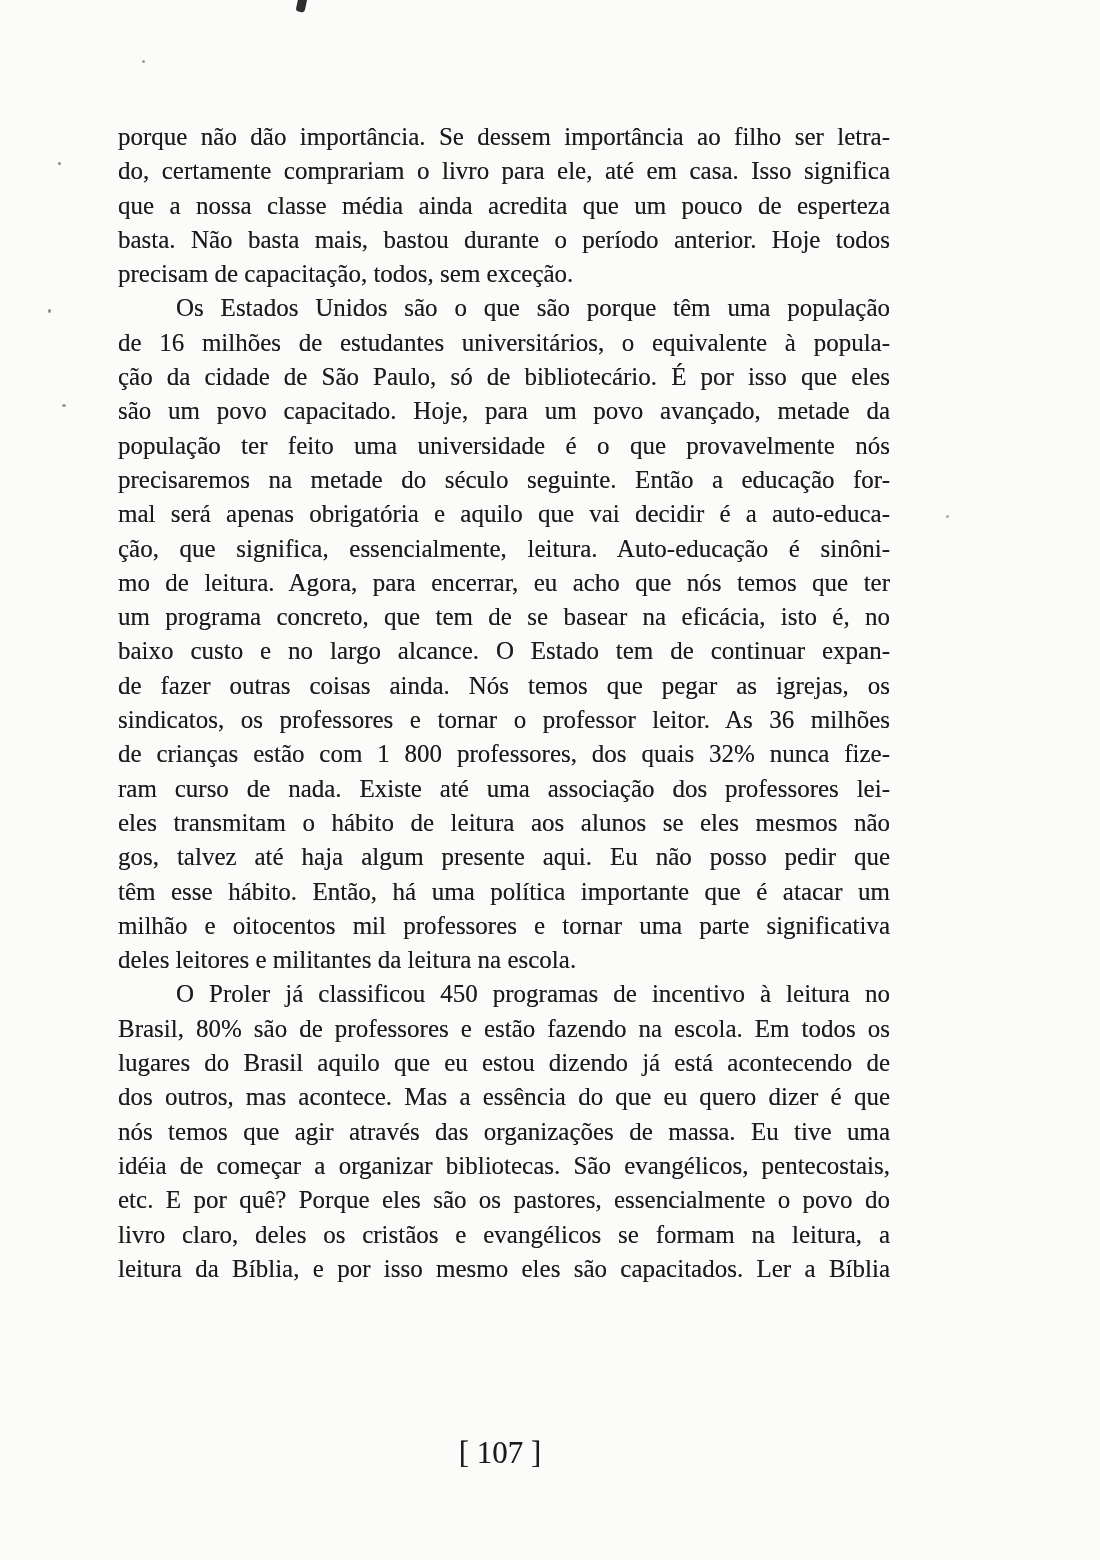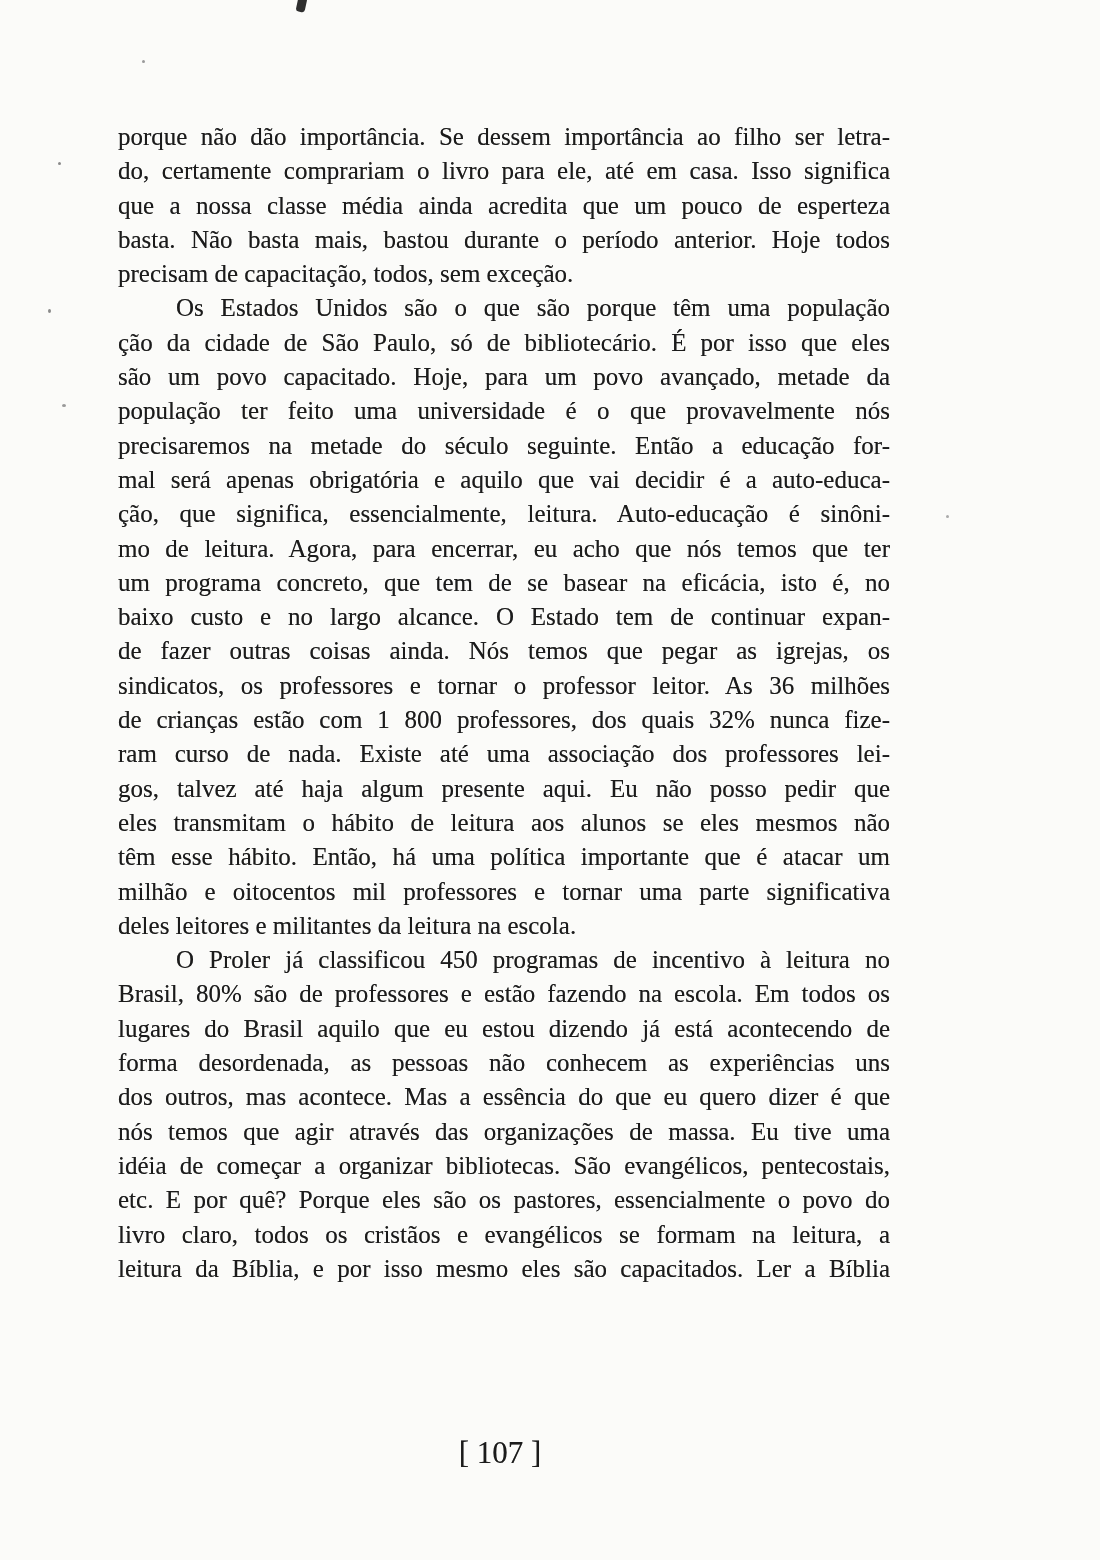--- a/index.html
+++ b/index.html
@@ -85,44 +85,44 @@
   <div class="speck speck-d"></div>
   <div class="speck speck-e"></div>
 
   <div class="text-block" id="text-block">
       <div class="line">porque não dão importância. Se dessem importância ao filho ser letra-</div>
       <div class="line">do, certamente comprariam o livro para ele, até em casa. Isso significa</div>
       <div class="line">que a nossa classe média ainda acredita que um pouco de esperteza</div>
       <div class="line">basta. Não basta mais, bastou durante o período anterior. Hoje todos</div>
       <div class="line last">precisam de capacitação, todos, sem exceção.</div>
       <div class="line indent">Os Estados Unidos são o que são porque têm uma população</div>
+      <div class="line">de 16 milhões de estudantes universitários, o equivalente à popula-</div>
       <div class="line">ção da cidade de São Paulo, só de bibliotecário. É por isso que eles</div>
       <div class="line">são um povo capacitado. Hoje, para um povo avançado, metade da</div>
       <div class="line">população ter feito uma universidade é o que provavelmente nós</div>
       <div class="line">precisaremos na metade do século seguinte. Então a educação for-</div>
       <div class="line">mal será apenas obrigatória e aquilo que vai decidir é a auto-educa-</div>
       <div class="line">ção, que significa, essencialmente, leitura. Auto-educação é sinôni-</div>
       <div class="line">mo de leitura. Agora, para encerrar, eu acho que nós temos que ter</div>
       <div class="line">um programa concreto, que tem de se basear na eficácia, isto é, no</div>
       <div class="line">baixo custo e no largo alcance. O Estado tem de continuar expan-</div>
       <div class="line">de fazer outras coisas ainda. Nós temos que pegar as igrejas, os</div>
       <div class="line">sindicatos, os professores e tornar o professor leitor. As 36 milhões</div>
       <div class="line">de crianças estão com 1 800 professores, dos quais 32% nunca fize-</div>
       <div class="line">ram curso de nada. Existe até uma associação dos professores lei-</div>
+      <div class="line">eles transmitam o hábito de leitura aos alunos se eles mesmos não</div>
       <div class="line">gos, talvez até haja algum presente aqui. Eu não posso pedir que</div>
-      <div class="line">eles transmitam o hábito de leitura aos alunos se eles mesmos não</div>
       <div class="line">têm esse hábito. Então, há uma política importante que é atacar um</div>
       <div class="line">milhão e oitocentos mil professores e tornar uma parte significativa</div>
       <div class="line last">deles leitores e militantes da leitura na escola.</div>
       <div class="line indent">O Proler já classificou 450 programas de incentivo à leitura no</div>
       <div class="line">Brasil, 80% são de professores e estão fazendo na escola. Em todos os</div>
       <div class="line">lugares do Brasil aquilo que eu estou dizendo já está acontecendo de</div>
-      <div class="line">forma desordenada, as pessoas não conhecem as experiências uns</div>
       <div class="line">dos outros, mas acontece. Mas a essência do que eu quero dizer é que</div>
       <div class="line">nós temos que agir através das organizações de massa. Eu tive uma</div>
       <div class="line">idéia de começar a organizar bibliotecas. São evangélicos, pentecostais,</div>
       <div class="line">etc. E por quê? Porque eles são os pastores, essencialmente o povo do</div>
-      <div class="line">livro claro, todos os cristãos e evangélicos se formam na leitura, a</div>
+      <div class="line">livro claro, deles os cristãos e evangélicos se formam na leitura, a</div>
       <div class="line">leitura da Bíblia, e por isso mesmo eles são capacitados. Ler a Bíblia</div>
     </div>
 
   <div class="footer">[ 107 ]</div>
 </div>
 
 </body></html>

